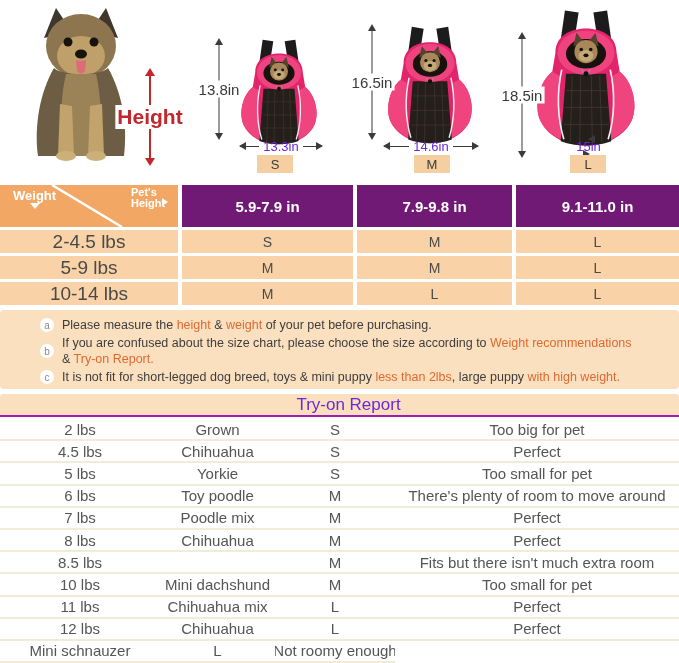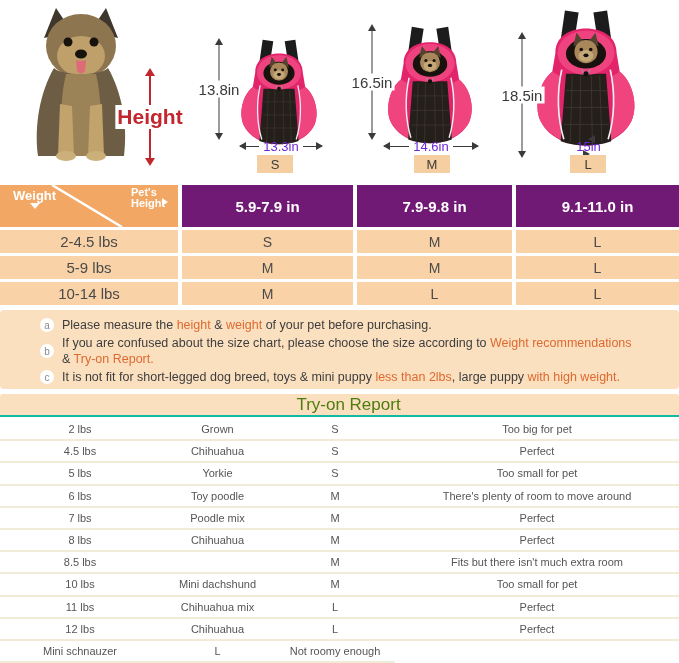--- a/index.html
+++ b/index.html
@@ -52,39 +52,39 @@
   .st-weight { position:absolute; left:13px; top:3px; font-size:13px; font-weight:bold; color:#fff; }
   .st-petheight { position:absolute; left:131px; top:2px; width:46px; font-size:11px; font-weight:bold;
     color:#fff; line-height:10.5px; }
   .tri-down { position:absolute; left:30px; top:18px; width:0; height:0;
     border-left:5px solid transparent; border-right:5px solid transparent; border-top:6px solid #fff; }
   .tri-right { position:absolute; left:162px; top:13px; width:0; height:0;
     border-top:4px solid transparent; border-bottom:4px solid transparent; border-left:6px solid #fff; }
   .st-h { background:#701a75; color:#fff; font-size:15px; font-weight:bold;
     display:flex; align-items:center; justify-content:center; }
   .st-c { background:#f9d3a7; color:#4a4a4a; display:flex; align-items:center; justify-content:center; }
-  .st-c.w { font-size:15px; }
+  .st-c.w { font-size:19px; }
   .st-c.s { font-size:14px; }
 
   
   .notes { position:absolute; left:0; top:310px; width:679px; height:79px; background:#fbe0c0;
     border-radius:4px; padding:7px 38px 0 40px; }
   .note { display:flex; align-items:center; margin-bottom:2px; }
   .note-marker { flex:0 0 14px; width:14px; height:14px; border-radius:50%; background:#fff; color:#8a8a8a;
     font-size:10px; display:flex; align-items:center; justify-content:center; margin-right:8px; }
   .note-text { font-size:12.5px; color:#3d3d3d; line-height:16px; }
   .hl { color:#dd6930; }
 
   
   .tryon-title { position:absolute; left:0; top:394px; width:679px; height:23px; background:#fbe0c0;
-    color:#4d7c0f; font-size:17px; display:flex; align-items:center; justify-content:center;
-    border-bottom:2px solid #14b8a6; border-radius:3px 3px 0 0;padding-left:18px; }
+    color:#6d28d9; font-size:17px; display:flex; align-items:center; justify-content:center;
+    border-bottom:2px solid #a21caf; border-radius:3px 3px 0 0;padding-left:18px; }
   .tryon { position:absolute; left:0; top:419px; width:679px; height:244px;
     display:grid; grid-template-columns:160px 115px 120px 284px; grid-auto-rows:22.2px; background:#fff; }
-  .t-cell { display:flex; align-items:center; justify-content:center; font-size:11px; color:#555;
+  .t-cell { display:flex; align-items:center; justify-content:center; font-size:15px; color:#555;
     border-bottom:2px solid #f1ecd8; white-space:nowrap; overflow:hidden; }
 </style>
 </head>
 <body>
 
 <svg width="0" height="0" style="position:absolute" aria-hidden="true">
   <symbol id="pack" viewBox="0 0 110 132" preserveAspectRatio="xMidYMax meet">
     <path d="M31,30 L35,2 L48,4 L44,30 Z" fill="#1c1c1c"></path>
     <path d="M79,30 L75,2 L62,4 L66,30 Z" fill="#1c1c1c"></path>
     <path d="M33,28 C40,20 70,20 77,28 L77,38 L33,38 Z" fill="#1c1c1c"></path>

